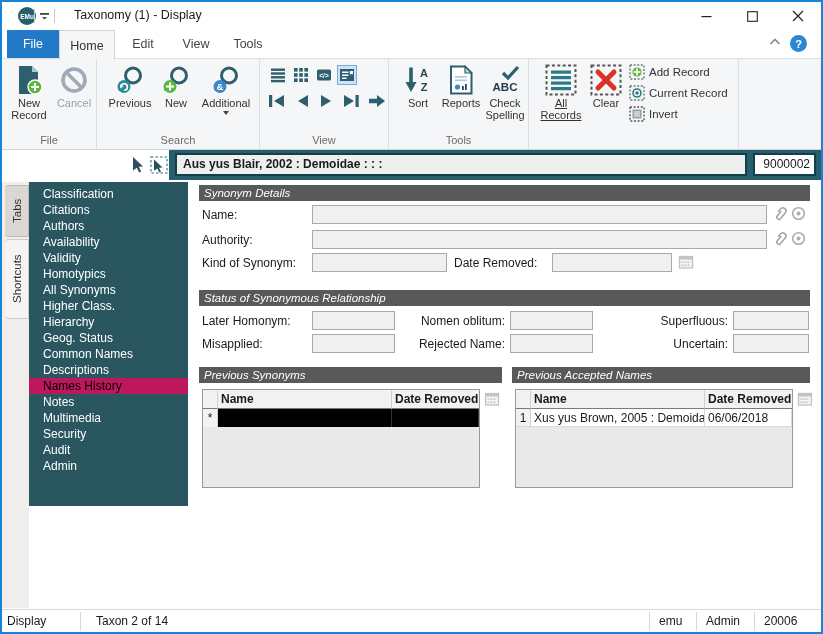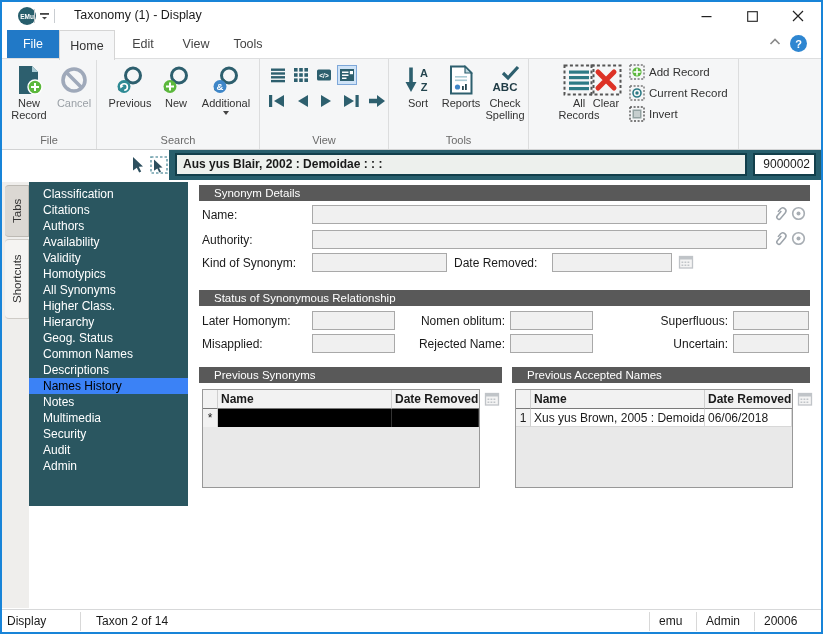--- a/index.html
+++ b/index.html
@@ -57,25 +57,25 @@
   .irn-box { position:absolute; left:584px; top:3px; width:63px; height:23px; background:#fff; border:2px solid #123F4B; font-size:12px; line-height:19px; text-align:right; padding-right:4px; }
 
   
   .sidestrip { position:absolute; left:0; top:180px; width:27px; height:426px; background:#EFEEEC; }
   .vtab { position:absolute; left:3px; width:24px; display:flex; align-items:center; justify-content:center; writing-mode:vertical-rl; transform:rotate(180deg); font-size:11.5px; color:#333; border:1px solid #BDBAB4; border-right:none; border-radius:0 4px 4px 0; }
   .vtab-tabs { top:3px; height:52px; background:#DBD8D3; }
   .vtab-short { top:57px; height:80px; background:#F5F4F2; border-color:#CFCCC7; }
 
   .sidebar { position:absolute; left:27px; top:180px; width:159px; height:324px; background:#2A5660; padding-top:4px; }
   .sb-item { height:16px; line-height:16px; padding-left:14px; color:#fff; font-size:12px; white-space:nowrap; cursor:default; }
-  .sb-item.sel { background:#3b82f6; color:#000; }
+  .sb-item.sel { background:#be185d; color:#000; }
 
   
   .content { position:absolute; left:190px; top:178px; width:629px; height:430px; background:#fff; }
-  .sechdr { position:absolute; left:7px; width:611px; height:16px; background:#595959; color:#fff; font-size:11.5px; line-height:17px; padding-left:15px; }
+  .sechdr { position:absolute; left:7px; width:611px; height:16px; background:#595959; color:#fff; font-size:11.5px; line-height:17px; padding-left:5px;font-style:italic; }
   .flabel { position:absolute; font-size:12px; color:#1a1a1a; line-height:19px; white-space:nowrap; }
   .flabel.r { text-align:right; }
   .fld { position:absolute; height:19px; background:#F0F0F0; border:1px solid #A9A9A9; font-size:12px; padding:0 3px; color:#1a1a1a; }
   .icon-abs { position:absolute; }
 
   
   .tbl { position:absolute; top:209px; width:278px; height:99px; border:1px solid #989898; background:#E9E9E9; overflow:hidden; }
   .trow { display:flex; }
   .th, .td { font-size:12px; line-height:18px; white-space:nowrap; overflow:hidden; }
   .th { background:#F2F2F2; border-right:1px solid #CFCFCF; border-bottom:1px solid #7A7A7A; height:19px; padding-left:3px;font-weight:bold; }
@@ -318,21 +318,21 @@
             <polyline points="14,8 19,13 29,2" fill="none" stroke="#2D5F6E" stroke-width="3.2"></polyline>
             <text x="16" y="26" text-anchor="middle" font-size="11.5" font-weight="bold" fill="#1F3B45">ABC</text>
           </svg>
         </span>
         <span>Check Spelling</span>
       </div>
       <div class="glabel">Tools</div>
     </div>
 
     <div class="rgroup g-select">
-      <div class="bigbtn" style="left:27px; width:46px;">
+      <div class="bigbtn" style="left:9px; width:46px;text-decoration:underline;">
         <span class="ic">
           <svg width="32" height="32" viewBox="0 0 32 32">
             <rect x="1.5" y="1.5" width="29" height="29" fill="none" stroke="#555" stroke-width="2" stroke-dasharray="3,2.4"></rect>
             <g fill="#2C7A85">
               <rect x="6" y="6.5" width="20" height="3.2"></rect>
                 <rect x="6" y="12" width="20" height="3.2"></rect>
               <rect x="6" y="17.5" width="20" height="3.2"></rect>
                 <rect x="6" y="23" width="20" height="3.2"></rect>
             </g>
           </svg>

